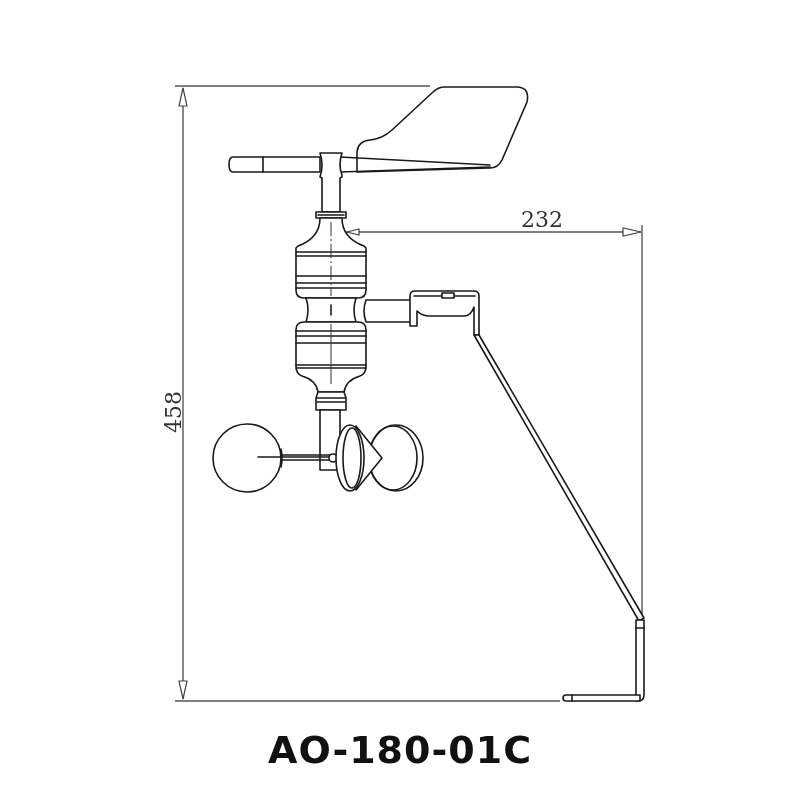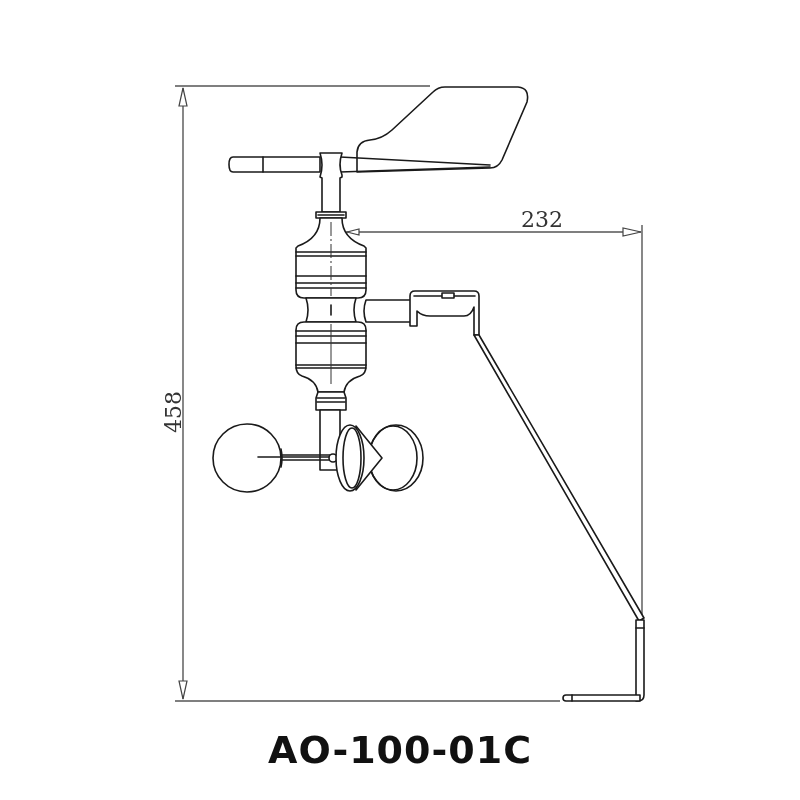--- a/index.html
+++ b/index.html
@@ -109,13 +109,13 @@
     <path class="white" d="M474 335 L479 335 L644 618 L639 621 Z"></path>
 
     <path class="white" d="M636 620 L644 620 L644 695 Q644 701 638 701 L636 701 Z"></path>
     <line class="ln" x1="636" y1="628" x2="644" y2="628"></line>
 
     <path class="white" d="M566 695 L640 695 L640 701 L566 701 Q563 701 563 698 Q563 695 566 695 Z"></path>
     <line class="ln" x1="572" y1="695" x2="572" y2="701"></line>
   </g>
 </svg>
 
-<div id="model-label">AO-100-01C</div>
+<div id="model-label">AO-180-01C</div>
 
 </body></html>

